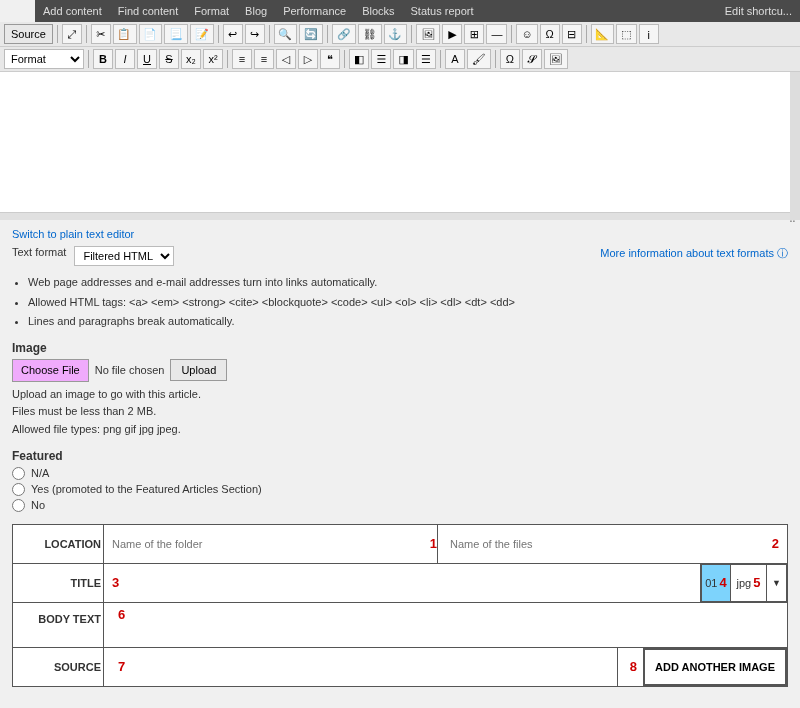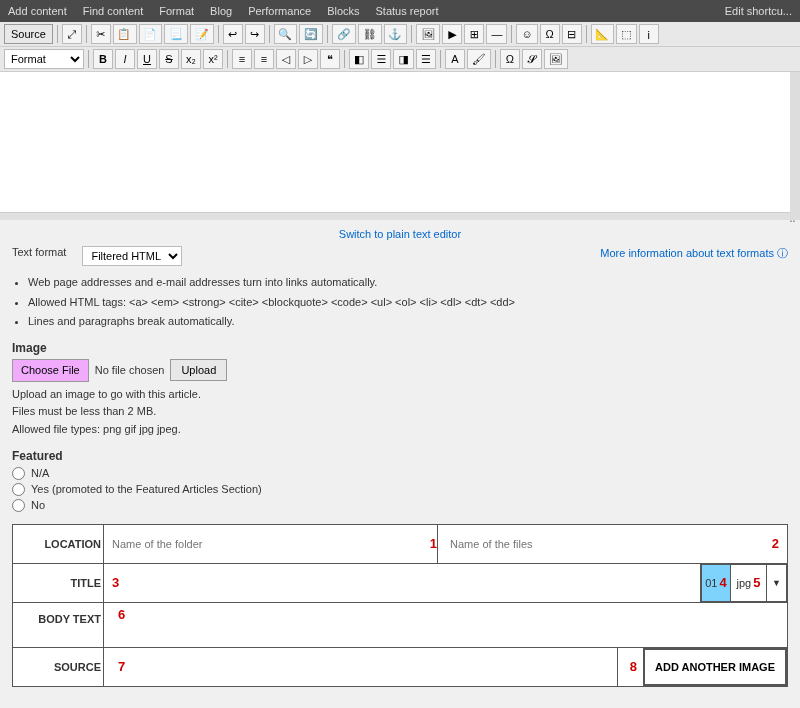--- a/index.html
+++ b/index.html
@@ -6,20 +6,21 @@
     body { font-family: Arial, sans-serif; font-size: 12px; background: #f0f0f0; color: #333; }
 
     
     .top-menu {
       background: #4a4a4a;
       display: flex;
       align-items: center;
       padding: 0 8px;
       height: 22px;
       justify-content: space-between;
+      margin-left: 35px;
     }
     .top-menu-left { display: flex; gap: 16px; }
     .top-menu-item {
       color: #ddd;
       font-size: 11px;
       cursor: pointer;
       padding: 3px 0;
     }
     .top-menu-right { color: #ddd; font-size: 11px; }
 
@@ -110,21 +111,20 @@
       background: #f0f0f0;
     }
 
     .switch-link {
       color: #0066cc;
       font-size: 11px;
       cursor: pointer;
       text-decoration: none;
       display: block;
       margin-bottom: 6px;
-      text-align: center;
     }
 
     .text-format-row {
       display: flex;
       align-items: flex-start;
       justify-content: space-between;
       margin-bottom: 8px;
     }
 
     .text-format-label { font-size: 11px; color: #333; }
@@ -417,21 +417,21 @@
       <span style="font-size:10px; color:#888;">⣿</span>
     </div>
   </div>
 </div>
 
 <div class="main-content">
 
   <a class="switch-link">Switch to plain text editor</a>
 
   <div class="text-format-row">
-    <div style="display:flex; align-items:flex-start; gap:16px;">
+    <div style="display:flex; align-items:flex-start; gap:8px;">
       <span class="text-format-label">Text format</span>
       <select class="text-format-select">
         <option>Filtered HTML</option>
       </select>
     </div>
     <a class="more-info-link">More information about text formats ⓘ</a>
   </div>
 
   <ul class="format-notes">
     <li>Web page addresses and e-mail addresses turn into links automatically.</li>

